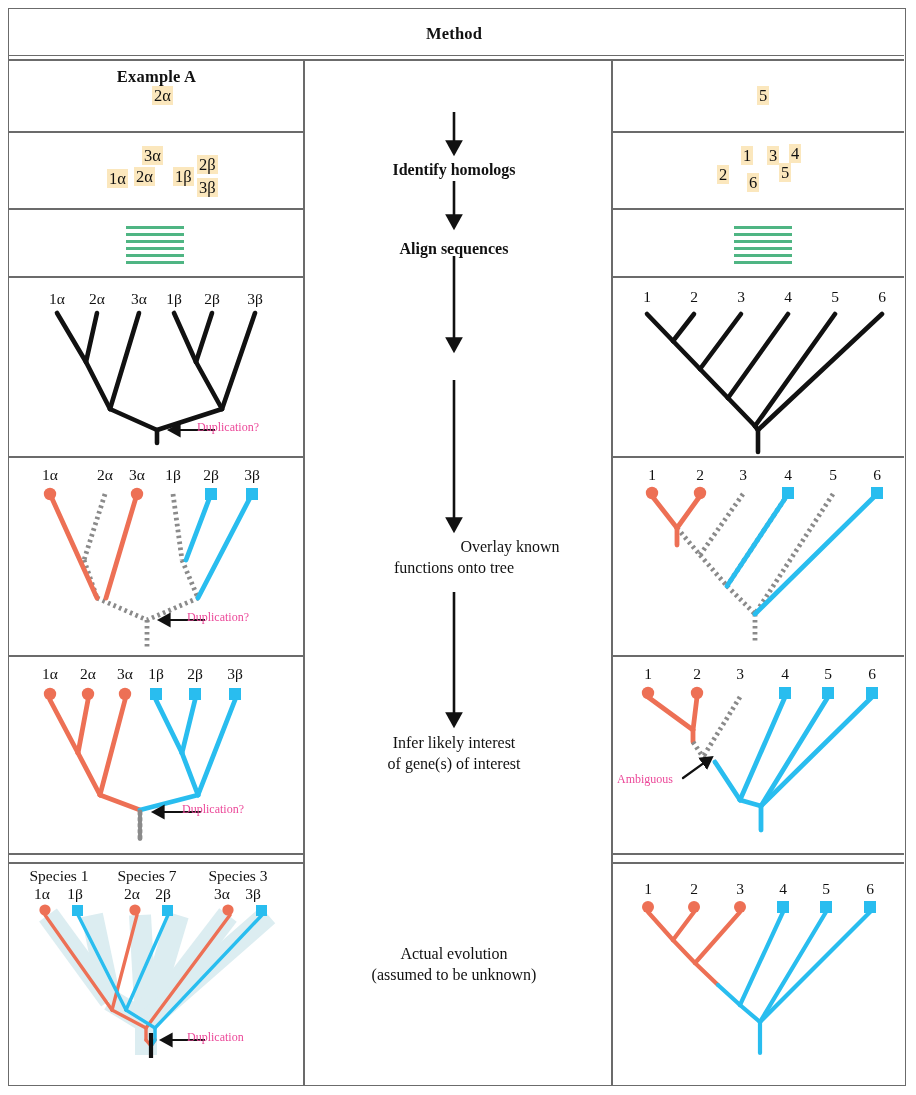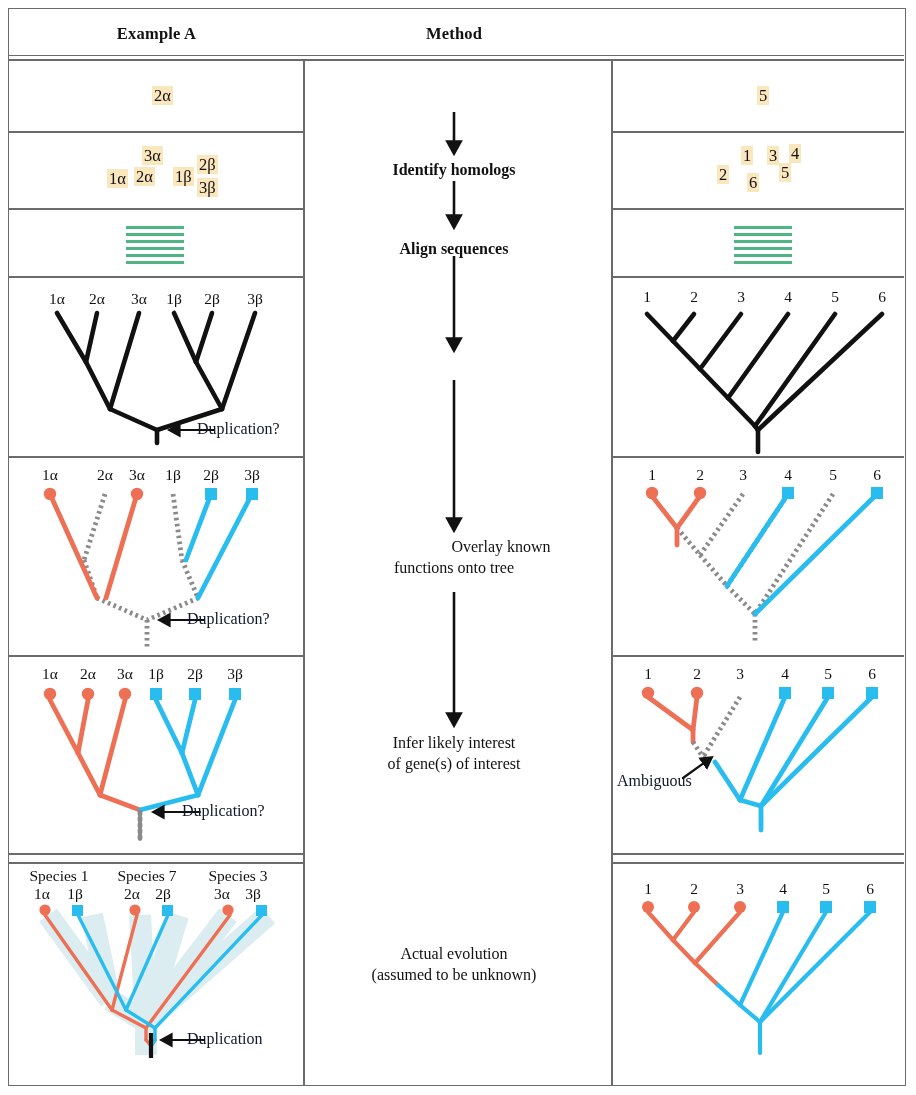--- a/index.html
+++ b/index.html
@@ -70,37 +70,37 @@
     font-size:15.5px;
     text-align:center;
     width:40px;
     margin-left:-20px;
     color:#111;
     white-space:nowrap;
   }
   .tipwide{ width:80px; margin-left:-40px; }
   .callout{
     position:absolute;
-    font-size:16px;
-    color:#0f172a;
+    font-size:12px;
+    color:#ec4899;
     white-space:nowrap;
     text-align:center;
   }
   svg{ position:absolute; left:0; top:0; overflow:visible; }
   .panel{ position:absolute; }
 </style>
 </head>
 <body>
 
 <div id="figure">
 
   <div class="frame"></div>
 
   <div class="header-band"></div>
-  <div class="hdr" style="left:9px;width:295px;">Example A</div>
+  <div class="hdr" style="left:9px;width:295px;margin-top:43px;">Example A</div>
   <div class="hdr" style="left:304px;width:300px;">Method</div>
 
   <div class="hline" style="left:9px;top:59px;width:895px;"></div>
 
   <div class="vline" style="left:303px;top:59px;height:1027px;"></div>
   <div class="vline" style="left:611px;top:59px;height:1027px;"></div>
 
   <div class="hline" style="left:9px;top:131px;width:294px;"></div>
   <div class="hline" style="left:612px;top:131px;width:292px;"></div>
 
@@ -117,21 +117,21 @@
   <div class="hline" style="left:612px;top:655px;width:292px;"></div>
 
   <div class="hline" style="left:9px;top:853px;width:294px;"></div>
   <div class="hline" style="left:612px;top:853px;width:292px;"></div>
 
   <div class="hline" style="left:9px;top:862px;width:294px;"></div>
   <div class="hline" style="left:612px;top:862px;width:292px;"></div>
 
   <div class="method-label" style="left:304px;top:160px;font-weight:bold;">Identify homologs</div>
   <div class="method-label" style="left:304px;top:239px;font-weight:bold;">Align sequences</div>
-  <div class="method-label" style="left:315px;top:537px;padding-left:36px;">Overlay known</div>
+  <div class="method-label" style="left:324px;top:537px;padding-left:36px;">Overlay known</div>
   <div class="method-label" style="left:304px;top:558px;">functions onto tree</div>
   <div class="method-label" style="left:304px;top:733px;">Infer likely interest</div>
   <div class="method-label" style="left:304px;top:944px;">Actual evolution</div>
   <div class="method-label" style="left:304px;top:754px;">of gene(s) of interest</div>
   <div class="method-label" style="left:304px;top:965px;">(assumed to be unknown)</div>
 
   <svg width="916" height="1095" style="pointer-events:none;">
     <defs>
       <marker id="ar" markerWidth="8" markerHeight="8" refX="3.0" refY="4" orient="auto" markerUnits="strokeWidth">
         <path d="M0,0.6 L6.2,4 L0,7.4 z" fill="#111"></path>

